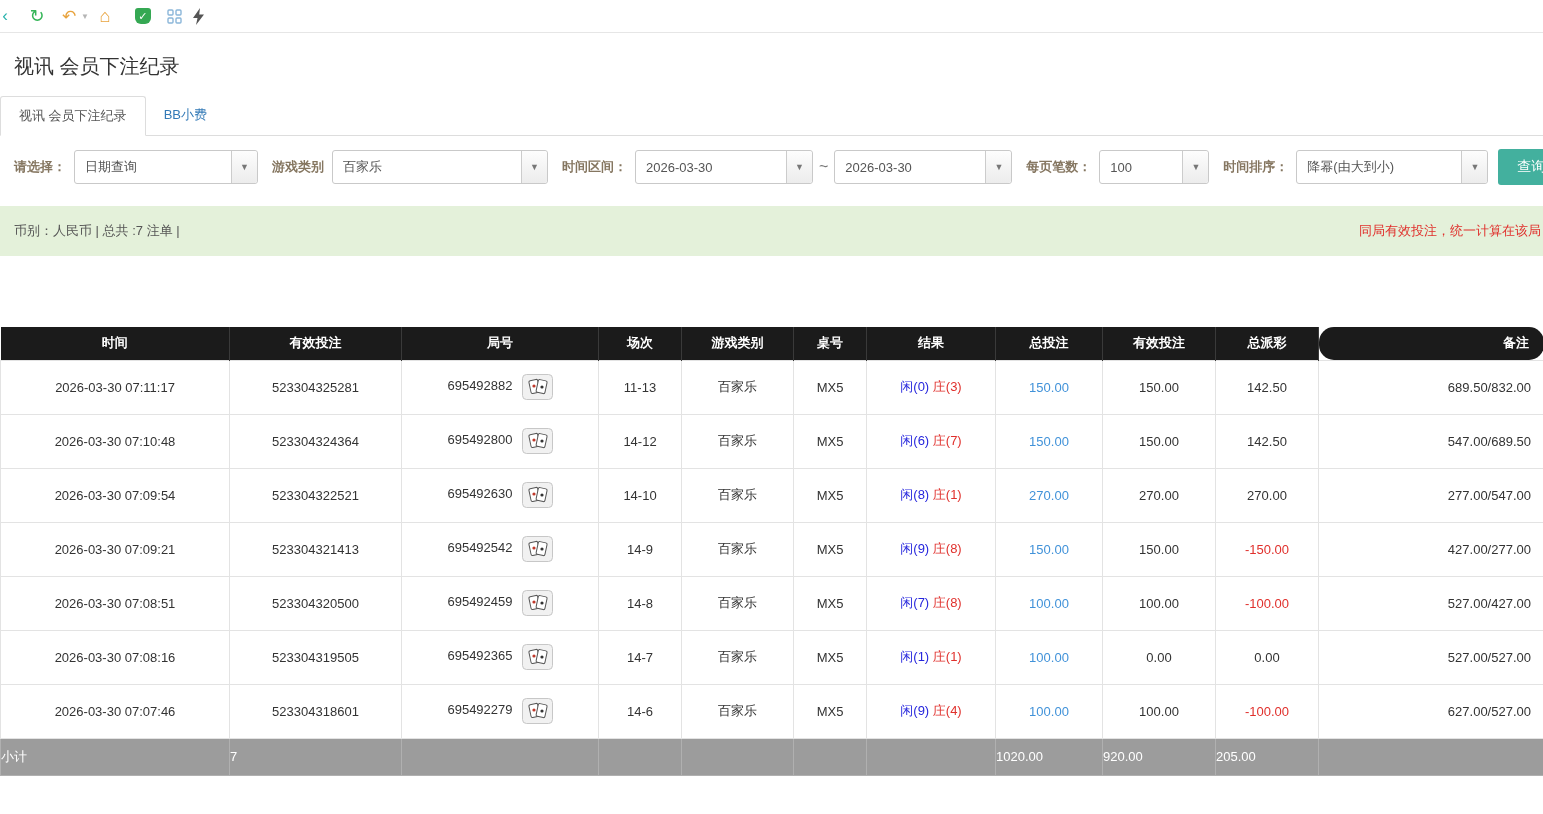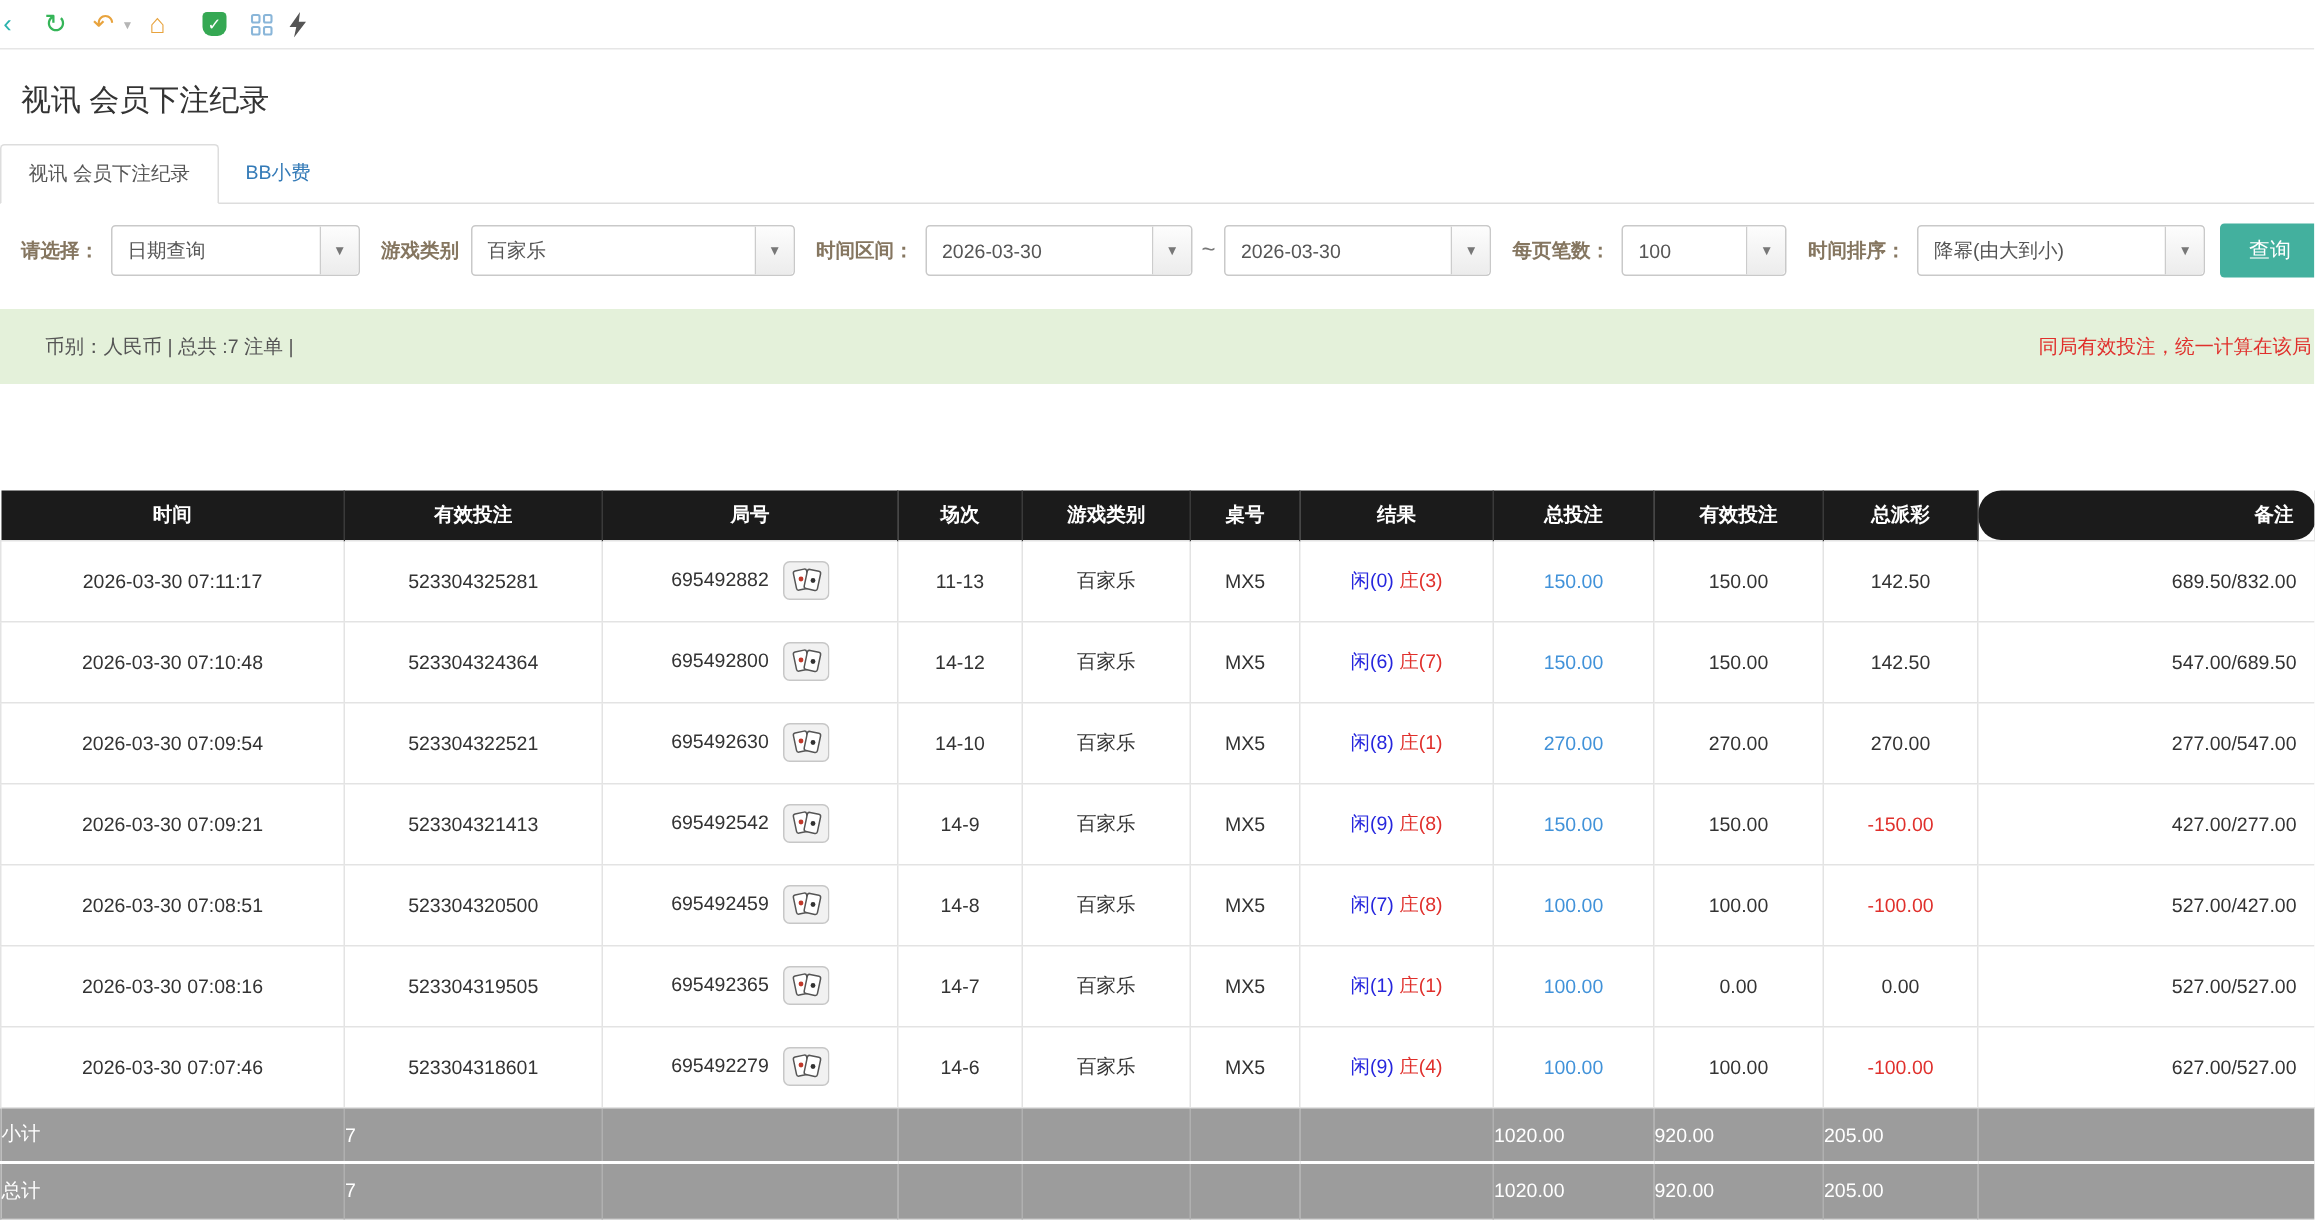--- a/index.html
+++ b/index.html
@@ -30,25 +30,25 @@
   .tab.inactive { color:#337ab7; }
 
   
   .filter-bar { display:flex; align-items:center; padding:13px 0 13px 14px; overflow:hidden; white-space:nowrap; }
   .flabel { color:#857660; font-weight:bold; font-size:13px; margin:0 8px 0 14px; flex:none; }
   .flabel.first { margin-left:0; }
   .tilde { color:#777; margin:0 6px; flex:none; }
   .select { height:34px; background:#fff; border:1px solid #c9c9c9; border-radius:3px; display:flex; align-items:center; flex:none; cursor:pointer; }
   .select .val { padding:0 10px; font-size:13px; color:#555; flex:1; text-align:left; }
   .select .arrow-btn { width:26px; align-self:stretch; border-left:1px solid #ccc; background:linear-gradient(#fdfdfd,#ececec); display:flex; align-items:center; justify-content:center; color:#777; font-size:9px; border-radius:0 3px 3px 0; }
-  .w1{width:166px}.w2{width:216px}.w3{width:178px}.w4{width:178px}.w5{width:110px}.w6{width:192px}
+  .w1{width:184px}.w2{width:216px}.w3{width:178px}.w4{width:178px}.w5{width:110px}.w6{width:192px}
   .search-btn { height:36px; min-width:66px; background:#43b09e; color:#fff; border:none; border-radius:3px; font-size:14px; margin-left:10px; flex:none; cursor:pointer; padding:0 14px; }
 
   
-  .summary-bar { margin-top:8px; background:#e4f1da; height:50px; display:flex; align-items:center; justify-content:space-between; padding:0 2px 0 30px; font-size:13px; }
+  .summary-bar { margin-top:8px; background:#e4f1da; height:50px; display:flex; align-items:center; justify-content:space-between; padding:0 2px 0 14px; font-size:13px; }
   .summary-left { color:#555; }
   .summary-right { color:#e0302c; white-space:nowrap; overflow:hidden; }
 
   
   .table-wrap { margin-top:71px; }
   table { width:1543px; border-collapse:collapse; table-layout:fixed; font-size:13px; color:#333; }
   thead th { background:#1b1b1b; color:#fff; height:33px; font-weight:bold; font-size:13px; border-right:1px solid #3a3a3a; text-align:center; }
   thead th.al-right { text-align:right; padding-right:14px;border-radius:15px; }
   tbody td { height:54px; border:1px solid #e3e3e3; text-align:center; background:#fff; vertical-align:middle; }
   tbody td.al-right { text-align:right; padding-right:12px; }
@@ -341,30 +341,17 @@
           <td></td>
             <td></td>
             <td></td>
             <td></td>
             <td></td>
           <td>1020.00</td>
           <td>920.00</td>
           <td>205.00</td>
           <td></td>
         </tr>
-        <tr class="total-row">
-          <td>总计</td>
-          <td>7</td>
-          <td></td>
-            <td></td>
-            <td></td>
-            <td></td>
-            <td></td>
-          <td>1020.00</td>
-          <td>920.00</td>
-          <td>205.00</td>
-          <td></td>
-        </tr>
       </tfoot>
     </table>
   </div>
 
 </div>
 
 </body></html>

